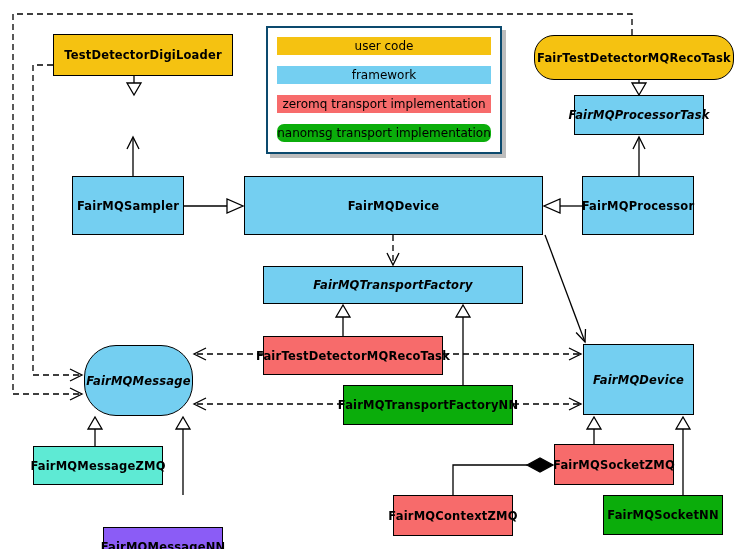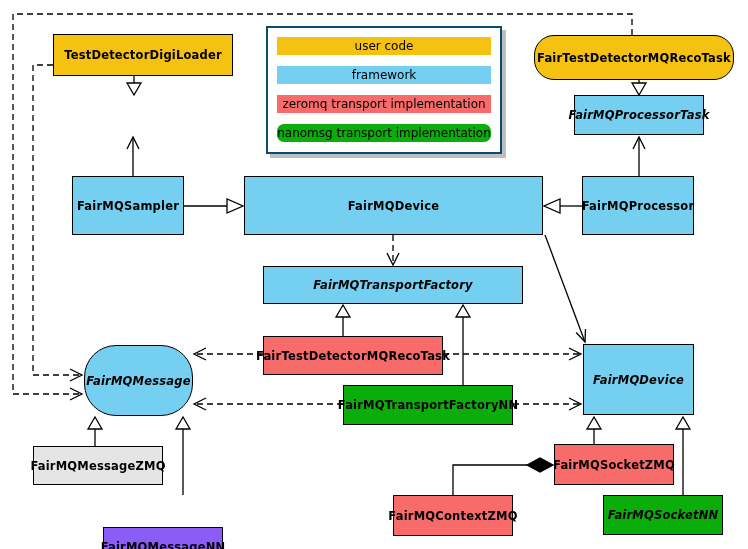--- a/index.html
+++ b/index.html
@@ -202,33 +202,33 @@
   </div>
 
   <div class="node abstract n-message" style="background-color: rgb(116, 207, 241); border-radius: 32px;">
     <span>FairMQMessage</span>
   </div>
 
   <div class="node abstract n-socket" style="background-color: rgb(116, 207, 241);">
     <span>FairMQDevice</span>
   </div>
 
-  <div class="node n-msgzmq" style="background-color: #e5e5e5;">
+  <div class="node n-msgzmq" style="background-color: #5eead4;">
     <span>FairMQMessageZMQ</span>
   </div>
 
   <div class="node n-msgnn" style="background-color: #8b5cf6; margin-top: 32px;">
     <span>FairMQMessageNN</span>
   </div>
 
   <div class="node n-sockzmq" style="background-color: rgb(247, 107, 107);">
     <span>FairMQSocketZMQ</span>
   </div>
 
-  <div class="node n-socknn" style="background-color: rgb(11, 173, 11); font-style: italic;">
+  <div class="node n-socknn" style="background-color: rgb(11, 173, 11);">
     <span>FairMQSocketNN</span>
   </div>
 
   <div class="node n-ctxzmq" style="background-color: rgb(247, 107, 107);">
     <span>FairMQContextZMQ</span>
   </div>
 
   <div class="legend">
     <div class="legend-bar lb0" style="background-color: rgb(245, 194, 17);">user code</div>
     <div class="legend-bar lb1" style="background-color: rgb(116, 207, 241);">framework</div>

